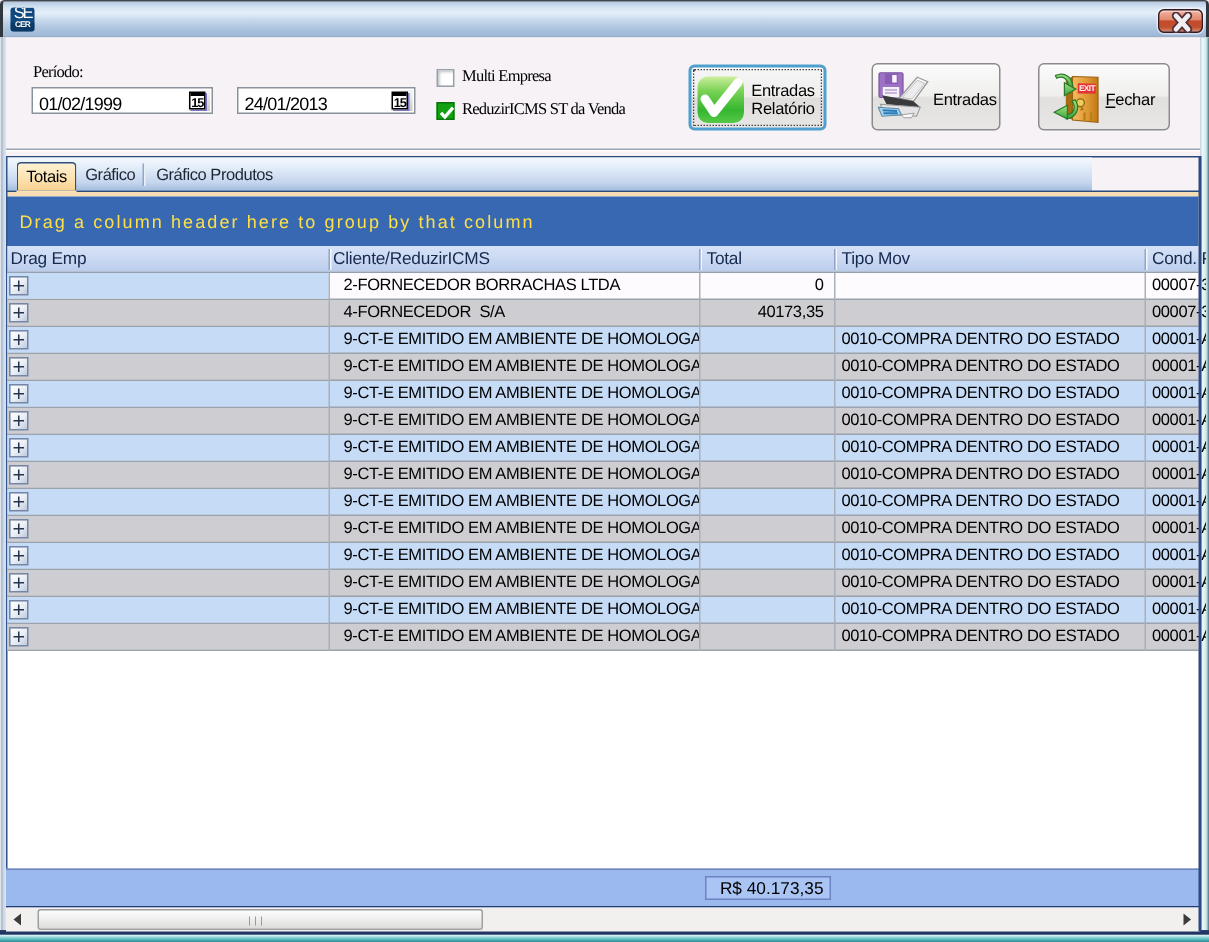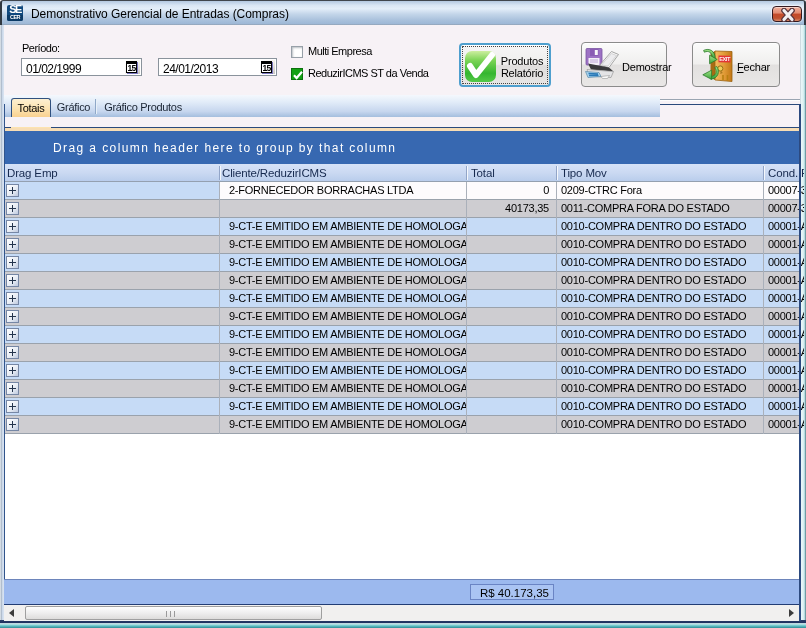--- a/index.html
+++ b/index.html
@@ -12,32 +12,32 @@
   border-radius:3px 3px 0 0; }
 #frameL { position:absolute; left:0; top:25px; width:4px; height:598px;
   background:linear-gradient(to right,#f4f7fa,#a8b5c4 30%,#ccd9ea 60%,#dbe5f1); }
 #frameR { position:absolute; left:800px; top:25px; width:6px; height:598px;
   background:linear-gradient(to right,#c2ced6 0,#e8f6f8 25%, #ddf1f3 55%, #b5dce0 75%, #6f9aa2 92%, #49656e 100%); }
 #frameB { position:absolute; left:0px; top:620px; width:806px; height:8px;
   background:linear-gradient(to bottom,#2c4068 0,#1e3160 34%, #d4eff1 45%, #5fc0c5 75%, #2f8a94 100%); }
 
 
 #appicon { position:absolute; left:5px; top:4px; width:16px; height:16px; background:#10497e; border-radius:2px; overflow:hidden;}
-#appicon .se { position:absolute; left:0; top:-2px; width:16px; text-align:center; color:#fff; font-weight:bold; font-size:11px; letter-spacing:-1.5px;}
+#appicon .se { position:absolute; left:0; top:-2px; width:16px; text-align:center; color:#fff; font-weight:normal; font-size:11px; letter-spacing:-1.5px;}
 #appicon .cer { position:absolute; left:0; top:10px; width:16px; text-align:center; color:#fff; font-weight:bold; font-size:5.5px; letter-spacing:-0.5px; background:#0b3a66; height:6px; line-height:5.5px;}
 #title { position:absolute; left:29px; top:5.5px; font-size:12px; color:#000; letter-spacing:-0.05px; }
 #closebtn { position:absolute; left:770px; top:5px; width:30px; height:16px; border:1px solid #34191f; border-radius:4px;
   background:linear-gradient(to bottom,#f2b2a0 0%, #e28a70 44%, #c44a2a 50%, #c0512f 80%, #d98a6a 100%);
   box-shadow:0 0 0 1px rgba(250,250,255,.55), inset 0 1px 0 rgba(255,255,255,.45); }
 #closebtn svg { position:absolute; left:7px; top:0.5px; }
 
 
 #panel { position:absolute; left:4px; top:25px; width:796px; height:74px; background:#f7f2f6; }
 #groove { position:absolute; left:4px; top:99px; width:796px; height:2px; border-top:1px solid #9aa5b2; border-bottom:1px solid #fdfdfd; }
-.lbl { position:absolute; font-size:11px; letter-spacing:-0.5px; color:#000; }
+.lbl { position:absolute; font-size:11px; letter-spacing:-0.5px; color:#000;font-family:Liberation Serif, serif; }
 .datefield { position:absolute; top:58px; width:121px; height:18px; background:#fff; border:1px solid #8a939c; }
 .datefield .tx { position:absolute; left:4px; top:3px; font-size:12px; letter-spacing:-0.5px; }
 .calbtn { position:absolute; right:1px; top:1px; width:15px; height:14px;
   background:linear-gradient(135deg,#ffffff 0%,#f2f0ec 55%,#c9c5c1 100%); }
 .calsq { position:absolute; left:1px; top:0.5px; width:11px; height:12.5px; background:#fff; border:1px solid #000;
   box-shadow:1px 1px 0 #7a76c0; }
 .calsq .bar { position:absolute; left:0; top:0; width:100%; height:2px; background:#000; }
 .calsq .num { position:absolute; left:0; top:2.5px; width:100%; text-align:center; font-size:8.5px; font-weight:bold; line-height:9px; letter-spacing:-0.8px;}
 .cb { position:absolute; left:291px; width:12px; height:12px; }
 .cb.un { background:#fff; border:1px solid #97a0a8; box-shadow:inset 1px 1px 2px rgba(120,130,140,.5);}
@@ -52,35 +52,35 @@
   background:linear-gradient(to bottom,#f6f6f6 0%,#efeeed 48%,#e0dedd 52%,#e8e6e5 100%); }
 #btn-dem .focus { position:absolute; left:1px; top:1px; right:1px; bottom:1px; border:1px dotted #444; border-radius:1px;}
 .btxt { position:absolute; font-size:11px; letter-spacing:-0.2px; color:#000; }
 #btn-exp { left:581px; width:86px; }
 #btn-fec { left:692px; width:88px; }
 .bicon { position:absolute; }
 u { text-decoration:underline; }
 
 
 #tabtopline { position:absolute; left:4px; top:104px; width:796px; height:1px; background:#2a4a7c; }
-#tabstrip { position:absolute; left:4px; top:95px; width:656px; height:22px;
+#tabstrip { position:absolute; left:4px; top:105px; width:724px; height:22px;
   background:linear-gradient(to bottom,#f4f8fd 0%,#e3edf9 30%,#c6d6ee 75%,#a4bede 100%); }
 #tabbotline { position:absolute; left:4px; top:127px; width:796px; height:1px; background:#2a4a7c; }
 #tabbotline2 { position:absolute; left:11px; top:127px; width:40px; height:1px; background:#fce3b0; z-index:3;}
 #creamline { position:absolute; left:4px; top:128px; width:796px; height:3px; background:#f7ddb5; }
 .tab { position:absolute; top:2px; height:20px; font-size:11px; letter-spacing:-0.3px; color:#1b2533; line-height:20px; text-align:center; }
 #tab1 { left:7px; width:40px; top:2.5px; height:19.5px; background:linear-gradient(to bottom,#fdf0d2 0%,#fce3b0 55%,#f9d190 100%);
   border:1px solid #30507e; border-bottom:none; border-radius:3px 3px 0 0; color:#000; line-height:18px;}
 #tab2 { left:48px; width:43px; }
 #tab3 { left:92px; width:94px; }
 .tabsep { position:absolute; top:4px; width:1px; height:15px; background:#8fa8c8; box-shadow:1px 0 0 #e8f0f8;}
 
 
 #band { position:absolute; left:4px; top:131px; width:795px; height:33px; background:#3768b1; }
-#band span { position:absolute; left:9px; top:10px; color:#ffffff; font-size:12px; letter-spacing:1.4px;margin-left:40px; }
+#band span { position:absolute; left:9px; top:10px; color:#fde047; font-size:12px; letter-spacing:1.4px; }
 
 
 #gridL { position:absolute; left:4px; top:104px; width:1px; height:517px; background:#31548c; }
 #gridR { position:absolute; left:799px; top:104px; width:2px; height:517px; background:#2c4a80; z-index:5;}
 #gridbg { position:absolute; left:5px; top:434px; width:794px; height:145px; background:#ffffff; }
 #ghead { position:absolute; left:5px; top:164px; width:794px; height:18px;
   background:linear-gradient(to bottom,#d6e2f7 0%,#cbd9f2 50%,#b9cdec 100%);
   border-bottom:1px solid #94a0b0; }
 .hct { position:absolute; top:1px; font-size:11.5px; letter-spacing:-0.15px; color:#16294e; line-height:16px; white-space:nowrap; overflow:hidden;}
 .hsep { position:absolute; top:2px; width:1px; height:14px; background:#92a5c8; box-shadow:1px 0 0 rgba(255,255,255,.8);}
@@ -116,21 +116,20 @@
 <body>
 <div id="win">
   <div id="frameL"></div>
     <div id="frameR"></div>
     <div id="frameB"></div>
   <div id="titlebar">
     <div id="appicon">
         <div class="se">SE</div>
         <div class="cer">CER</div>
       </div>
-    <div id="title">Demonstrativo Gerencial de Entradas (Compras)</div>
     <div id="closebtn">
         <svg width="16" height="14" viewBox="0 0 16 14">
       <path d="M4 2.5 L12 11.5 M12 2.5 L4 11.5" fill="none" stroke="#55323a" stroke-width="5.6" stroke-linecap="round"></path>
       <path d="M4 2.5 L12 11.5 M12 2.5 L4 11.5" fill="none" stroke="#f2eff2" stroke-width="3.2" stroke-linecap="round"></path>
         </svg>
       </div>
   </div>
 
   <div id="panel"></div>
   <div class="lbl" style="left:22px; top:42px;">Período:</div>
@@ -169,38 +168,38 @@
       <path d="M7 17 L13 26 L29 6" fill="none" stroke="#fff" stroke-width="6" stroke-linecap="round" stroke-linejoin="round"></path>
       <defs>
           <linearGradient id="gg" x1="0" y1="0" x2="0" y2="1">
         <stop offset="0" stop-color="#cdeea0"></stop>
             <stop offset="0.3" stop-color="#7cd456"></stop>
         <stop offset="0.72" stop-color="#35b630"></stop>
             <stop offset="1" stop-color="#55c948"></stop>
           </linearGradient>
         </defs>
     </svg>
-    <div class="btxt" style="left:34px; top:10px; width:54px; text-align:center; line-height:12px;">Produtos Relatório</div>
+    <div class="btxt" style="left:34px; top:10px; width:54px; text-align:center; line-height:12px;">Entradas Relatório</div>
   </div>
   <div id="btn-exp" class="btn">
     <svg class="bicon" style="left:3px; top:4px;" width="36" height="34" viewBox="0 0 36 34">
       <rect x="1" y="1.5" width="16" height="16.5" rx="1" fill="#9d72c4" stroke="#7a54a2" stroke-width="0.8"></rect>
       <rect x="5" y="2" width="8.5" height="7" fill="#8a5cb4"></rect>
       <rect x="9.8" y="3" width="3" height="5" fill="#f8f6fa"></rect>
       <rect x="3.5" y="11" width="11" height="7" fill="#f4f0f8"></rect>
       <path d="M5 13 L13 13 M5 15 L13 15" stroke="#b9a0d4" stroke-width="0.9" fill="none"></path>
       <path d="M14.5 18.5 L26.5 4.5 L33.5 7.5 L24 20.5 Z" fill="#fcfcfc" stroke="#9a9a9a" stroke-width="0.9"></path>
       <path d="M16.5 18 L26.5 6.5 L31.5 8.5 L23 19 Z" fill="#ececee" stroke="#b0b0b0" stroke-width="0.5"></path>
       <path d="M3 16.5 L24 20.5 L28.5 24.5 L6 22.5 Z" fill="#3a3a3c"></path>
       <path d="M2 22.5 L28.5 24.5 L26 30.5 L4 29 Z" fill="#e4e4e6" stroke="#9a9a9a" stroke-width="0.7"></path>
       <path d="M0.5 24.5 L14 25.5 L16 29.5 L3 30.5 Z" fill="#a6d2ee" stroke="#5b8aa8" stroke-width="0.7"></path>
       <path d="M3.5 26.5 L13 27 M4 28.5 L13.5 28.5" stroke="#2a7ab8" stroke-width="1.4" fill="none"></path>
       <path d="M16 29.5 L24.5 28.5 L22.5 31.5 L17.5 31.5 Z" fill="#fafafa" stroke="#999" stroke-width="0.6"></path>
     </svg>
-    <div class="btxt" style="left:40px; top:17.5px;">Demostrar</div>
+    <div class="btxt" style="left:40px; top:17.5px;">Entradas</div>
   </div>
   <div id="btn-fec" class="btn">
     <svg class="bicon" style="left:8px; top:4px;" width="36" height="36" viewBox="0 0 36 36">
       <defs>
           <linearGradient id="dg" x1="0" y1="0" x2="1" y2="0">
         <stop offset="0" stop-color="#f6bc62"></stop>
             <stop offset="0.55" stop-color="#e09a36"></stop>
             <stop offset="1" stop-color="#c27716"></stop>
           </linearGradient>
       <linearGradient id="ag" x1="0" y1="0" x2="0" y2="1">
@@ -253,31 +252,30 @@
     <div class="hsep" style="left:758px;"></div>
   </div>
 <div class="grow" style="top:182px;background:#fdfbfd">
 <div class="gcell" style="background:#c6dbf6"></div>
 <div class="plus">
         <i class="ph"></i>
         <i class="pv"></i>
       </div>
 <div class="ct cli">2-FORNECEDOR BORRACHAS LTDA</div>
 <div class="ct tot">0</div>
-<div class="ct tip">0209-CTRC Fora</div>
 <div class="ct con">00007-30</div>
 </div>
 <div class="grow" style="top:200px;background:#cecdd1">
 <div class="gcell" style="background:#cecdd1"></div>
 <div class="plus">
         <i class="ph"></i>
         <i class="pv"></i>
       </div>
+<div class="ct cli">4-FORNECEDOR&nbsp; S/A</div>
 <div class="ct tot">40173,35</div>
-<div class="ct tip">0011-COMPRA FORA DO ESTADO</div>
 <div class="ct con">00007-30</div>
 </div>
 <div class="grow" style="top:218px;background:#c6dbf6">
 <div class="gcell" style="background:#c6dbf6"></div>
 <div class="plus">
         <i class="ph"></i>
         <i class="pv"></i>
       </div>
 <div class="ct cli">9-CT-E EMITIDO EM AMBIENTE DE HOMOLOGACAO SEM</div>
 <div class="ct tot"></div>

